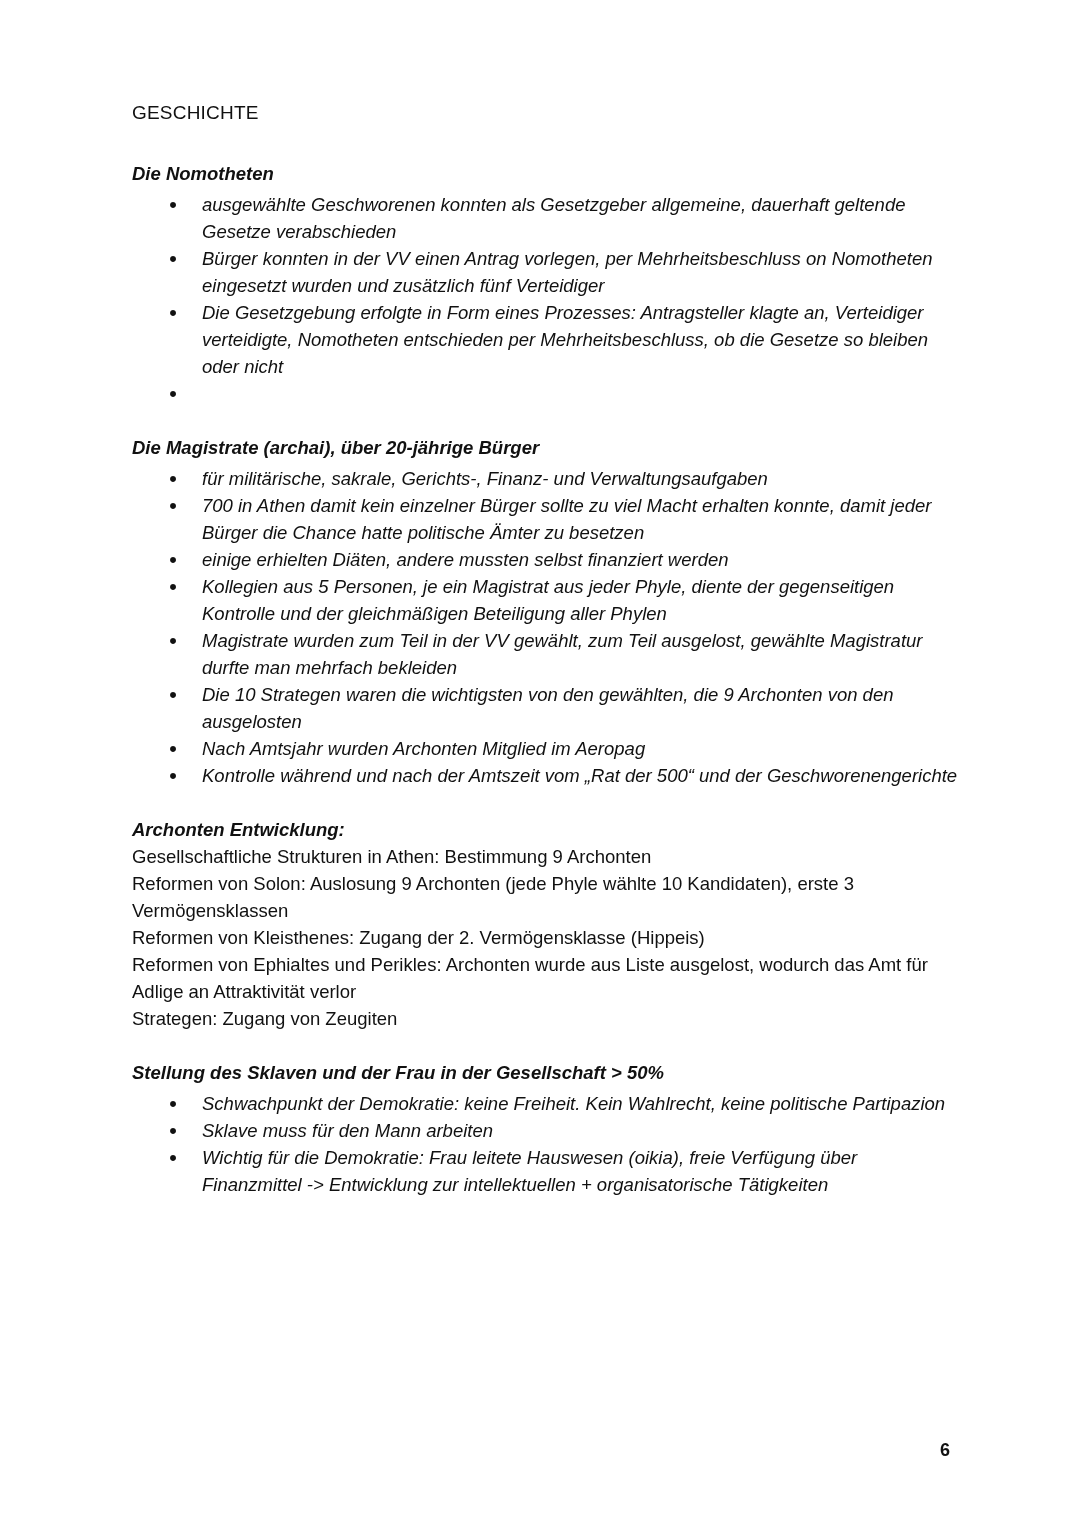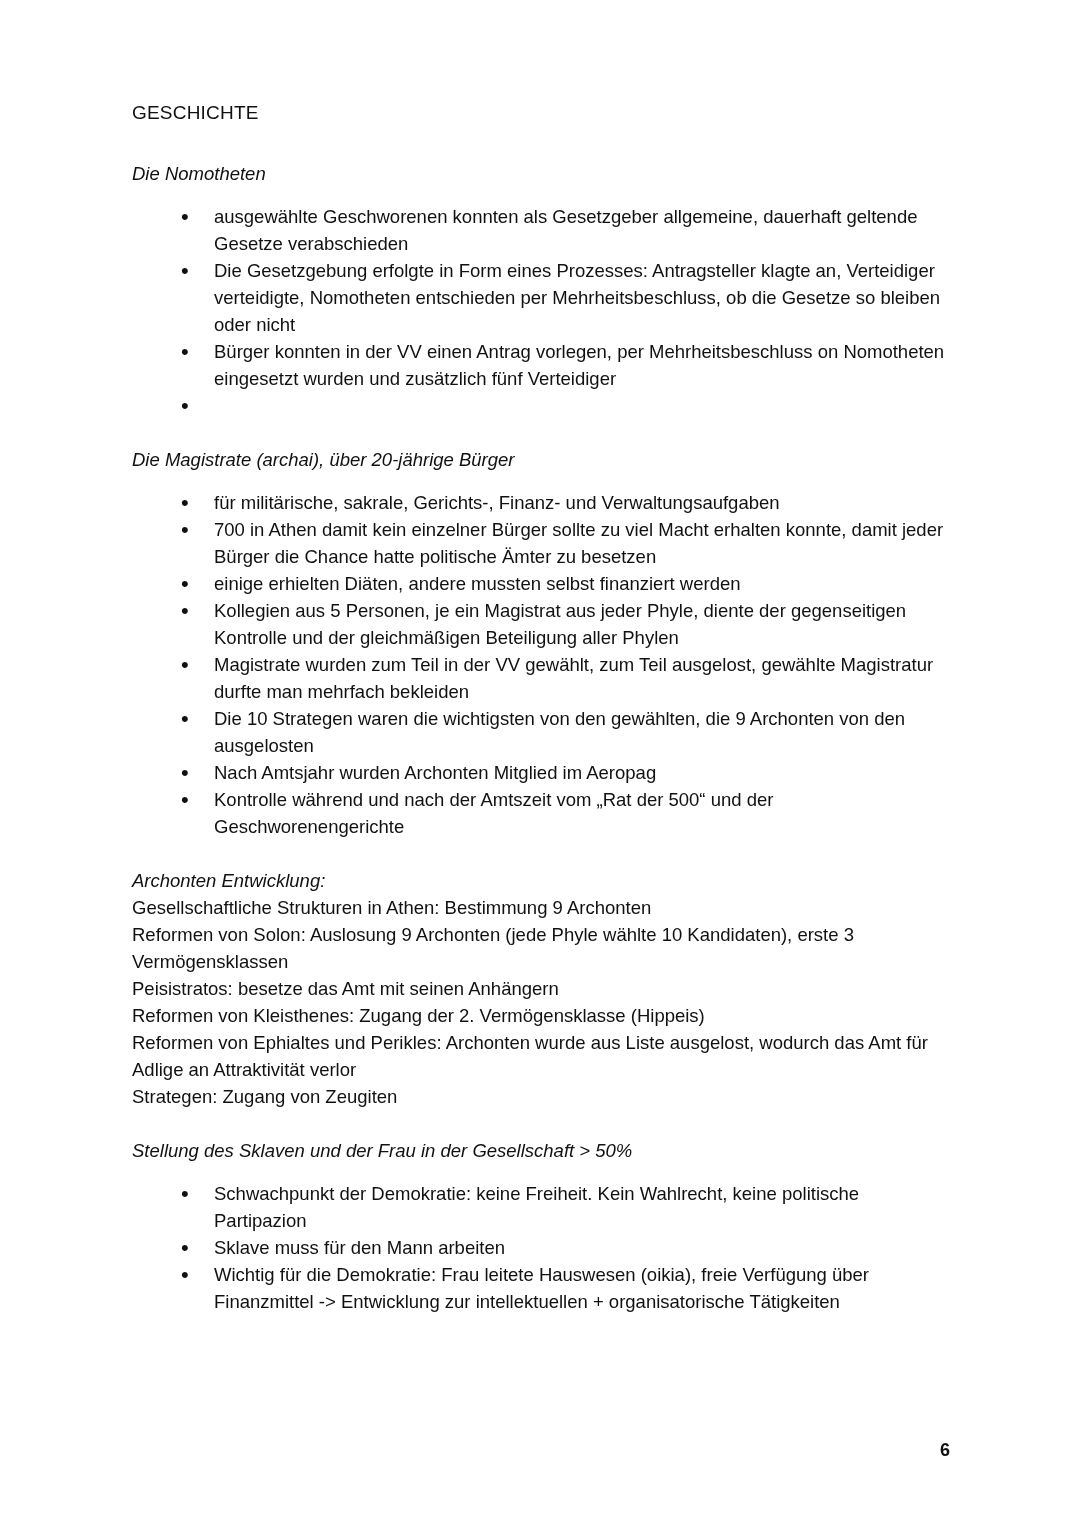--- a/index.html
+++ b/index.html
@@ -10,24 +10,24 @@
   }
   .page-header {
     position: absolute; left: 132px; top: 70px;
     font-size: 19px; letter-spacing: 0.2px; margin-top: 32px;
   }
   .content {
     position: absolute; left: 132px; top: 160px; width: 830px;
     font-size: 18.5px; line-height: 27px;
   }
   .section-title {
-    font-weight: normal; font-style: italic; margin: 0;
+    font-weight: bold; font-style: italic; margin: 0;
   }
   ul.bullets {
-    list-style: none; margin: 16px; padding: 0;
+    list-style: none; margin: 4px; padding: 0; font-style: italic;
   }
   ul.bullets li {
     position: relative; padding-left: 66px; min-height: 27px;
   }
   ul.bullets li::before {
     content: "\2022"; position: absolute; left: 33px; top: 0;
     font-size: 22px;
   }
   .section { margin-bottom: 27px; }
   .plain-line { margin: 0; }
@@ -40,22 +40,22 @@
 <body>
 
 <div class="page-header">GESCHICHTE</div>
 
 <div class="content">
 
   <div class="section">
     <p class="section-title">Die Nomotheten</p>
     <ul class="bullets">
       <li> ausgewählte Geschworenen konnten als Gesetzgeber allgemeine, dauerhaft geltende Gesetze verabschieden</li>
+      <li>Bürger konnten in der VV einen Antrag vorlegen, per Mehrheitsbeschluss on Nomotheten eingesetzt wurden und zusätzlich fünf Verteidiger</li>
       <li>Die Gesetzgebung erfolgte in Form eines Prozesses: Antragsteller klagte an, Verteidiger verteidigte, Nomotheten entschieden per Mehrheitsbeschluss, ob die Gesetze so bleiben oder nicht</li>
-      <li>Bürger konnten in der VV einen Antrag vorlegen, per Mehrheitsbeschluss on Nomotheten eingesetzt wurden und zusätzlich fünf Verteidiger</li>
       <li></li>
     </ul>
   </div>
 
   <div class="section">
     <p class="section-title">Die Magistrate (archai), über 20-jährige Bürger</p>
     <ul class="bullets">
       <li>für militärische, sakrale, Gerichts-, Finanz- und Verwaltungsaufgaben</li>
       <li>700 in Athen damit kein einzelner Bürger sollte zu viel Macht erhalten konnte, damit jeder Bürger die Chance hatte politische Ämter zu besetzen</li>
       <li>einige erhielten Diäten, andere mussten selbst finanziert werden</li>
@@ -64,21 +64,20 @@
       <li>Die 10 Strategen waren die wichtigsten von den gewählten, die 9 Archonten von den ausgelosten</li>
       <li>Nach Amtsjahr wurden Archonten Mitglied im Aeropag</li>
       <li>Kontrolle während und nach der Amtszeit vom „Rat der 500“ und der Geschworenengerichte</li>
     </ul>
   </div>
 
   <div class="section">
     <p class="section-title">Archonten Entwicklung:</p>
     <p class="plain-line">Gesellschaftliche Strukturen in Athen: Bestimmung 9 Archonten</p>
     <p class="plain-line">Reformen von Solon: Auslosung 9 Archonten (jede Phyle wählte 10 Kandidaten), erste 3 Vermögensklassen</p>
-    <p class="plain-line">Peisistratos: besetze das Amt mit seinen Anhängern</p>
     <p class="plain-line">Reformen von Kleisthenes: Zugang der 2. Vermögensklasse (Hippeis)</p>
     <p class="plain-line">Reformen von Ephialtes und Perikles: Archonten wurde aus Liste ausgelost, wodurch das Amt für Adlige an Attraktivität verlor</p>
     <p class="plain-line">Strategen: Zugang von Zeugiten</p>
   </div>
 
   <div class="section">
     <p class="section-title">Stellung des Sklaven und der Frau in der Gesellschaft &gt; 50%</p>
     <ul class="bullets">
       <li>Schwachpunkt der Demokratie: keine Freiheit. Kein Wahlrecht, keine politische Partipazion</li>
       <li>Sklave muss für den Mann arbeiten</li>

